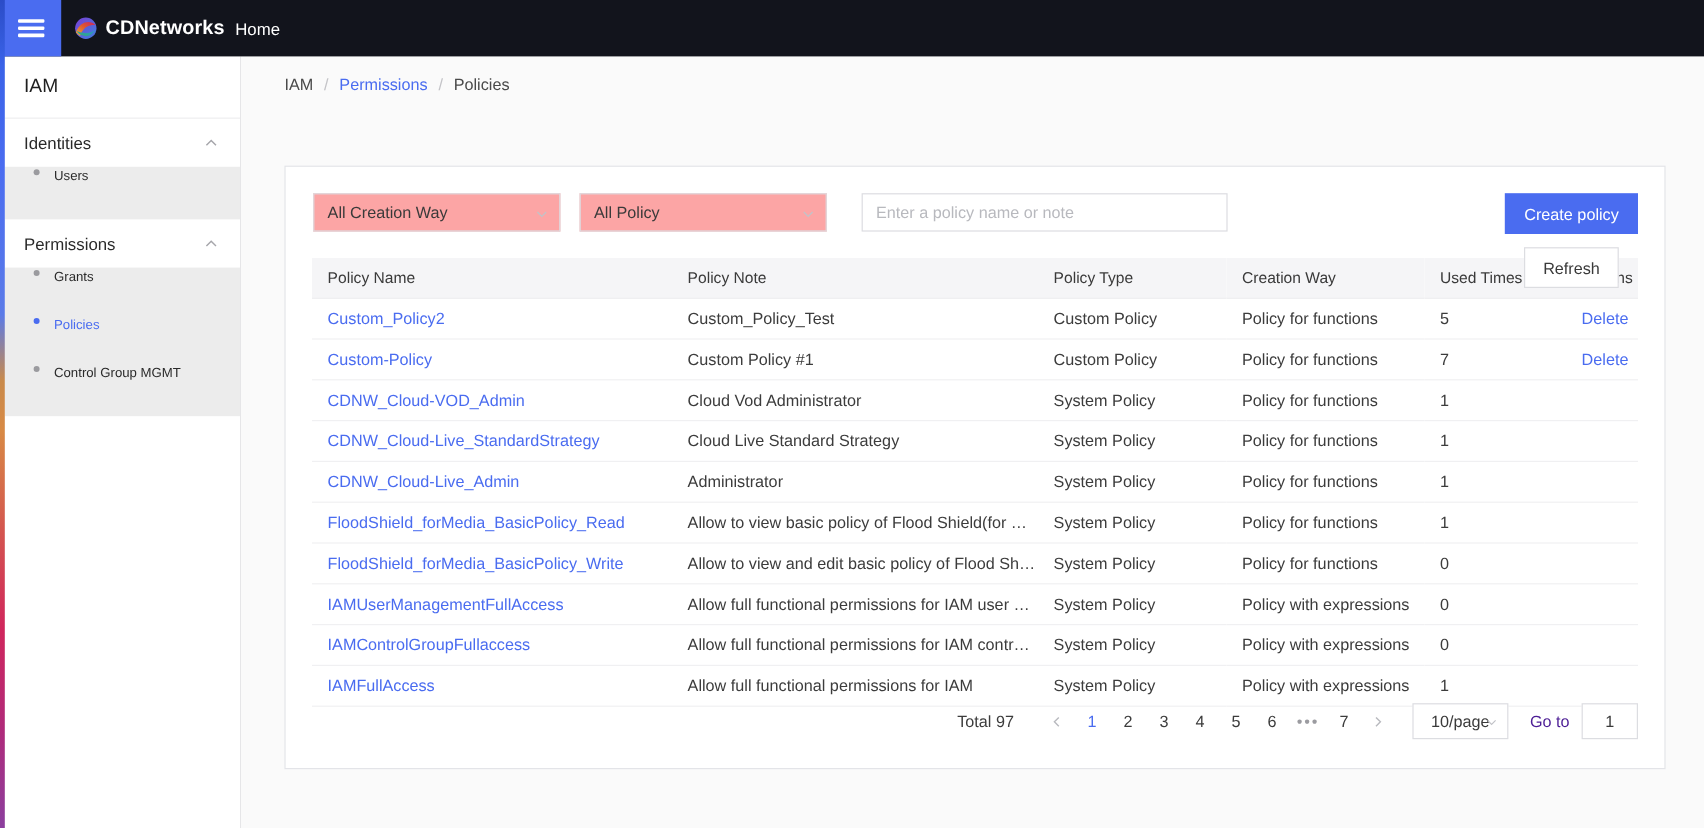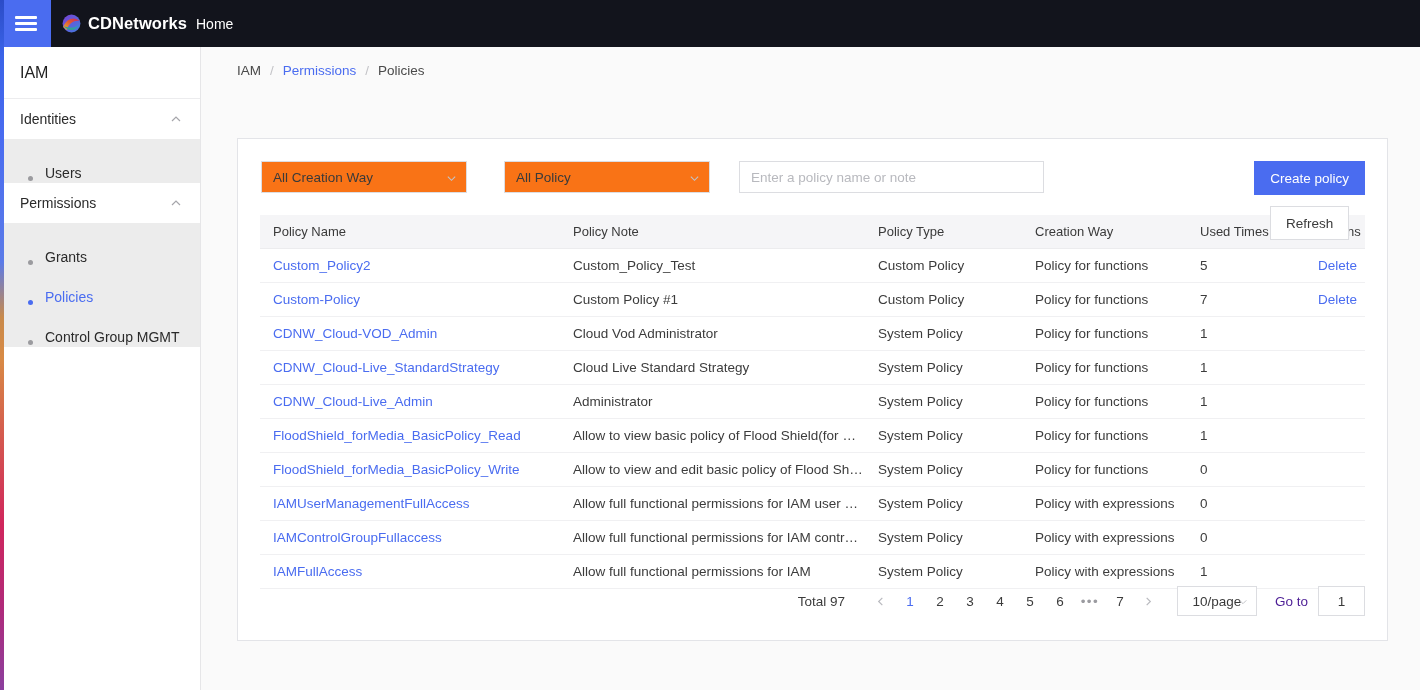--- a/index.html
+++ b/index.html
@@ -64,22 +64,22 @@
     font-size: 16px; color: #1f1f1f; border-bottom: 1px solid #ececee;
   }
   .grp-header {
     height: 40px; display: flex; align-items: center; justify-content: space-between;
     padding: 0 18px 0 16px; font-size: 14px; color: #2a2a2a;
     background: #ffffff; cursor: pointer;
   }
   .chev { width: 12px; height: 12px; color:#a6a6ab; display:block; }
   .grp-body { background: #ececec; padding: 2px 0; }
   .nav-item {
-    height: 40px; display: flex; align-items: flex-end; padding-left: 24px;
-    font-size: 14px; color: #2a2a2a; cursor: pointer;
+    height: 40px; display: flex; align-items: flex-start; padding-left: 24px;
+    font-size: 11px; color: #2a2a2a; cursor: pointer;
   }
   .nav-item .dot {
     width: 5px; height: 5px; border-radius: 50%; background: #9b9b9f;
     margin-right: 12px; flex: none;
   }
   .nav-item.active { color: #4a6cf0; }
   .nav-item.active .dot { background: #4a6cf0; }
   #sidebar-filler { background:#fff; height: 300px; }
 
   
@@ -99,27 +99,27 @@
     position: absolute; left: 36px; top: 91px; width: 1151px; height: 503px;
     background: #fff; border: 1px solid #e3e4e8;
   }
 
   
   #toolbar {
     position: relative; height: 76px; padding: 0 24px;
     display: flex; align-items: center;
   }
   .select-box {
-    position: relative; height: 32px; border: 1px solid #dcdde1; background:#f97316;
+    position: relative; height: 32px; border: 1px solid #dcdde1; background:#fca5a5;
     display: flex; align-items: center; padding: 0 26px 0 11px;
     font-size: 13.5px; color: #3a3a3a; cursor: pointer;
   }
   .select-box .cv { position: absolute; right: 9px; top: 11px; width: 11px; height: 11px; color:#c2c3c8;}
   #sel-creation { width: 206px; margin-left: -1px; }
-  #sel-policy { width: 206px; margin-left: 37px; }
+  #sel-policy { width: 206px; margin-left: 16px; }
   #search-input {
     width: 305px; height: 32px; margin-left: 29px;
     border: 1px solid #dcdde1; background:#fff;
     font-size: 13.5px; color: #0c4a6e; padding: 4px 11px;
     font-family: "Liberation Sans", sans-serif; outline: none;
   }
   #search-input::placeholder { color: #b8b9be; }
   #toolbar-actions {
     position: absolute; right: 22px; top: 22px; display: flex; align-items: center; gap: 11px; flex-direction: column;
   }

